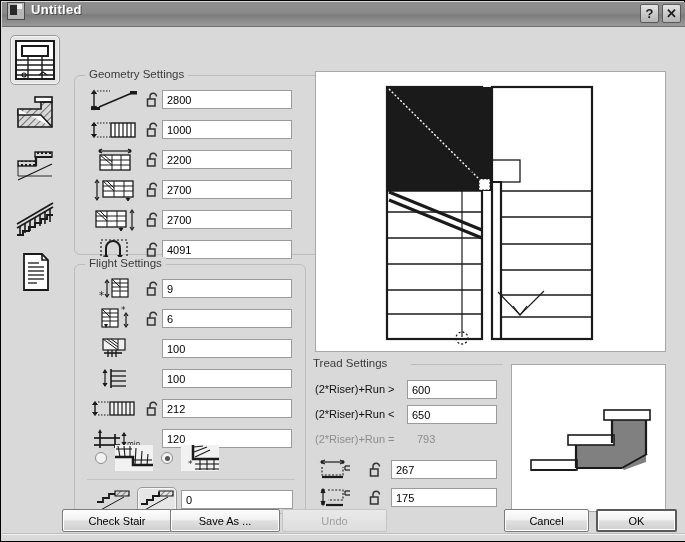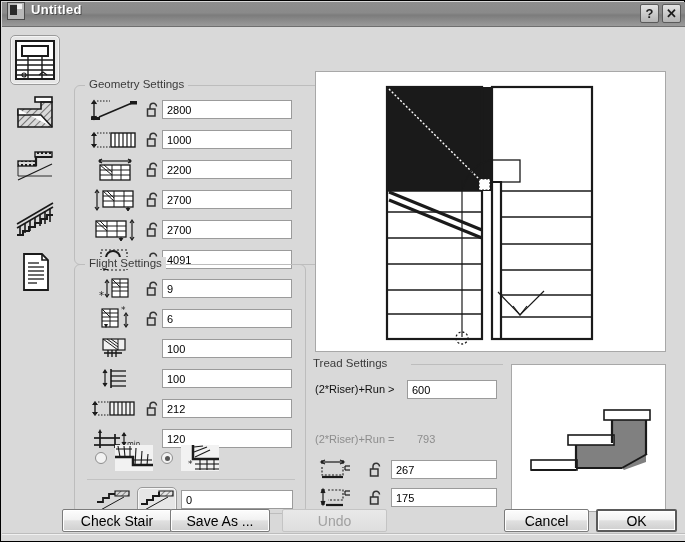--- a/index.html
+++ b/index.html
@@ -67,21 +67,21 @@
 
   
   .group{
     position:absolute;border:1px solid #bdbdbd;border-radius:6px;
     box-sizing:border-box;background:transparent;
   }
   .group > .glabel{
     position:absolute;top:-8px;left:10px;background:#d9d9d9;
     padding:0 4px;font-size:11.5px;color:#3b3b3b;white-space:nowrap;
   }
-  #geometry{left:72px;top:58px;width:272px;height:180px;}
+  #geometry{left:72px;top:48px;width:272px;height:180px;}
   #flight{left:72px;top:237px;width:232px;height:250px;}
 
   .row{position:absolute;left:0;width:100%;height:26px;}
   .ricon{position:absolute;left:14px;top:0;width:52px;height:26px;}
   .ricon svg{position:absolute;left:50%;top:50%;transform:translate(-50%,-50%);}
   .lock{position:absolute;left:71px;top:5px;width:14px;height:16px;}
   .fld{
     position:absolute;left:87px;top:3px;width:130px;height:19px;
     background:#fff;border:1px solid #9b9b9b;box-sizing:border-box;
     font-family:"Liberation Sans",sans-serif;font-size:11px;color:#000;
@@ -143,21 +143,21 @@
     background:#fff;border:1px solid #9b9b9b;box-sizing:border-box;
     font-size:11px;padding-left:4px;line-height:17px;
   }
 
   
   .btnbar{position:absolute;left:0;top:478px;width:683px;height:36px;}
   .btn{
     position:absolute;top:4px;height:23px;
     background:linear-gradient(to bottom,#fdfdfd 0%,#f2f2f2 45%,#e0e0e0 52%,#cfcfcf 100%);
     border:1px solid #7b7b7b;border-radius:2px;box-sizing:border-box;
-    font-family:"Liberation Sans",sans-serif;font-size:14px;color:#000;
+    font-family:"Liberation Sans",sans-serif;font-size:11px;color:#000;
     display:flex;align-items:center;justify-content:center;
     box-shadow:inset 0 0 0 1px #ffffff;
   }
   .btn.dis{
     color:#a0a0a0;border-color:#c4c4c4;
     background:linear-gradient(to bottom,#e9e9e9,#dedede);
     box-shadow:none;
   }
   .btn.def{border:2px solid #5a5a5a;}
   .sep{position:absolute;left:0;top:506px;width:683px;height:1px;background:#bdbdbd;}
@@ -693,20 +693,24 @@
 
     <div id="tread">
       <div class="tlabel">Tread Settings</div>
       <div class="trule"></div>
 
       <div class="trow" style="top:22px">
         <div class="tl">(2*Riser)+Run &gt;</div>
         <input class="tfld" value="600" style="">
       </div>
 
+      <div class="trow" style="top:47px">
+        <div class="tl">(2*Riser)+Run &lt;</div>
+        <input class="tfld" value="650" style="">
+      </div>
 
       <div class="trow" style="top:72px">
         <div class="tl dim">(2*Riser)+Run =</div>
         <div class="tv">793</div>
       </div>
 
       <div class="tirow" style="top:100px">
         <div class="ticon">
           <svg width="40" height="24" viewBox="0 0 40 24">
             <g stroke="#1a1a1a" stroke-width="1.2" fill="none">
@@ -784,20 +788,20 @@
         <line x1="19" y1="105" x2="64" y2="105" stroke="#1a1a1a" stroke-width="2"></line>
         <line x1="64" y1="103" x2="110" y2="103" stroke="#1a1a1a" stroke-width="2"></line>
         <line x1="110" y1="103" x2="135" y2="89" stroke="#1a1a1a" stroke-width="2"></line>
       </svg>
     </div>
 
     <div class="sep"></div>
     <div class="sep2"></div>
     <div class="btnbar">
       <div class="btn" style="left:60px;width:110px">Check Stair</div>
-      <div class="btn" style="left:168px;width:100px">Save As ...</div>
+      <div class="btn" style="left:168px;width:110px">Save As ...</div>
       <div class="btn dis" style="left:280px;width:105px">Undo</div>
       <div class="btn" style="left:502px;width:85px">Cancel</div>
       <div class="btn def" style="left:594px;width:81px">OK</div>
     </div>
 
   </div>
 </div>
 
 </body></html>

